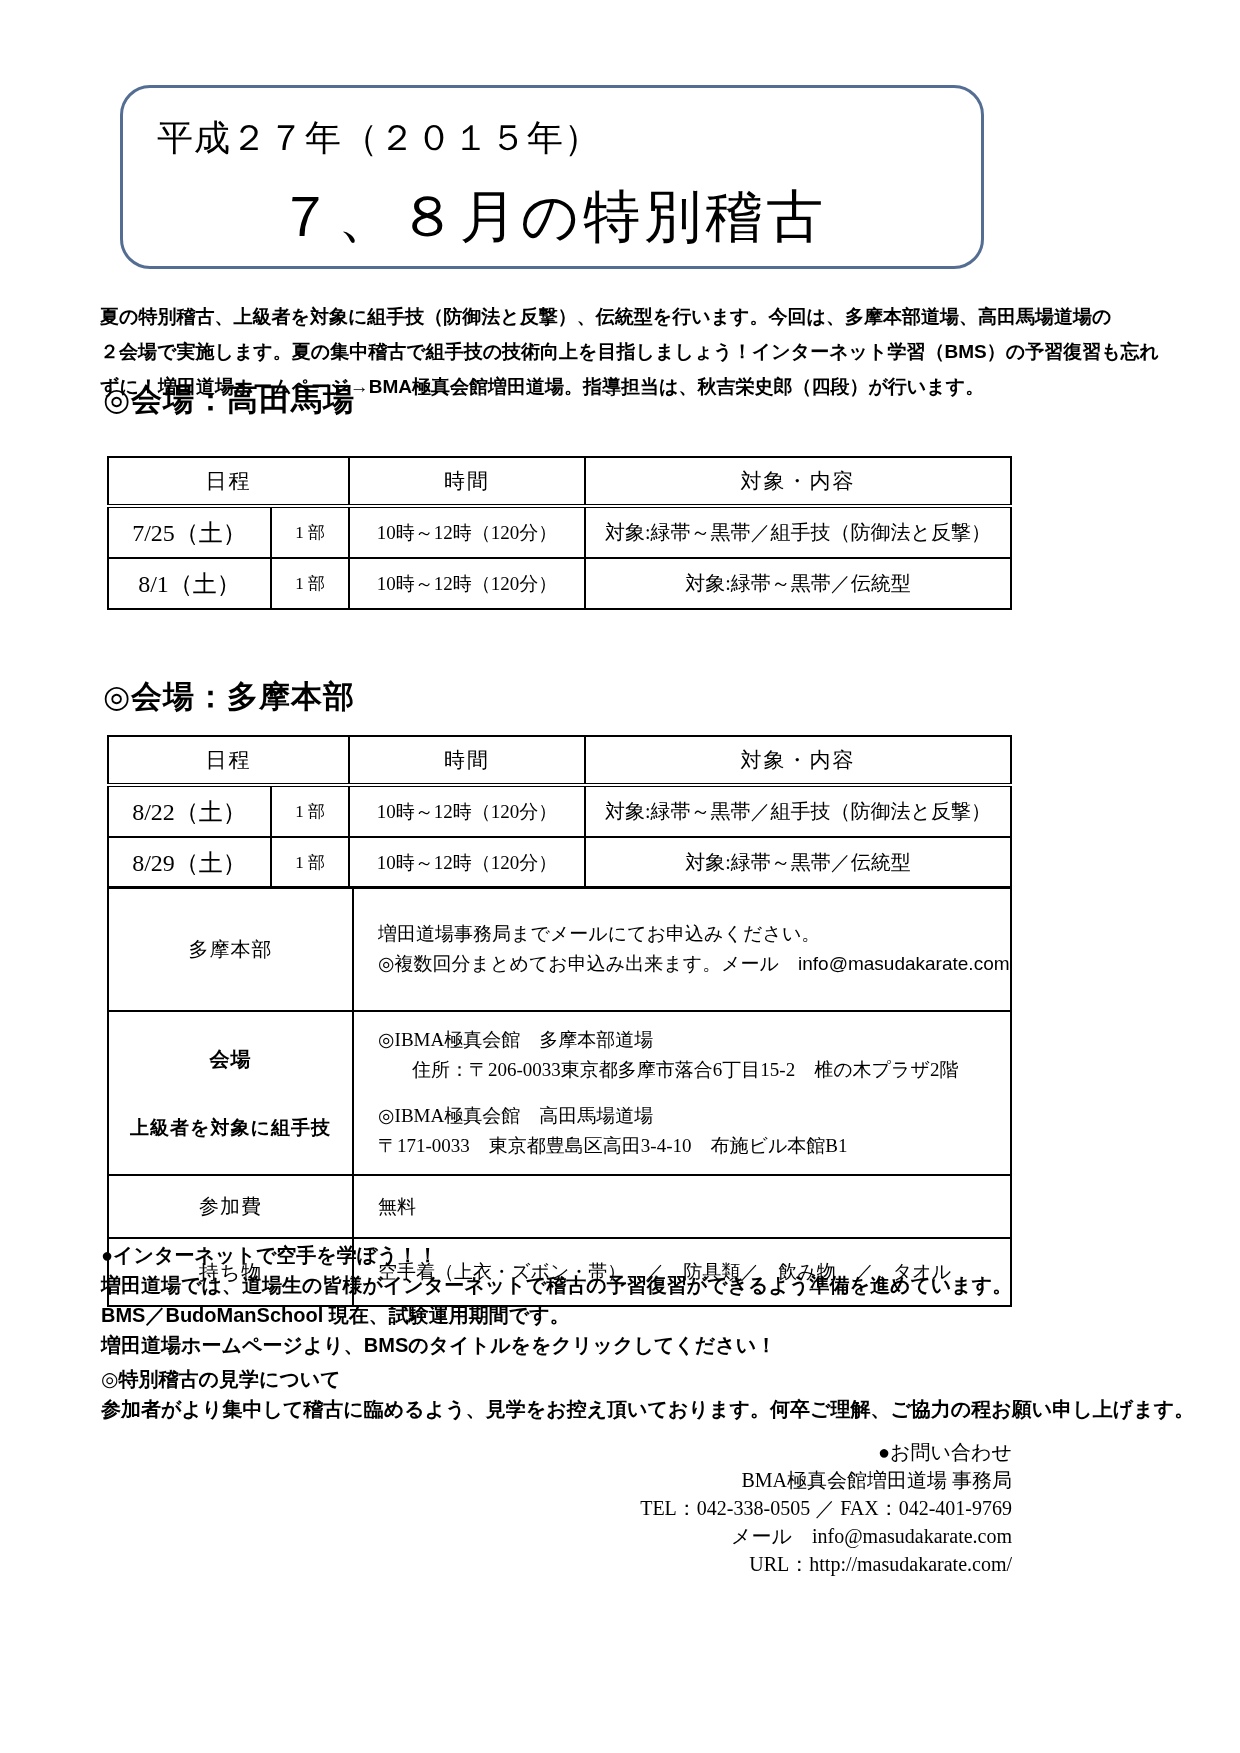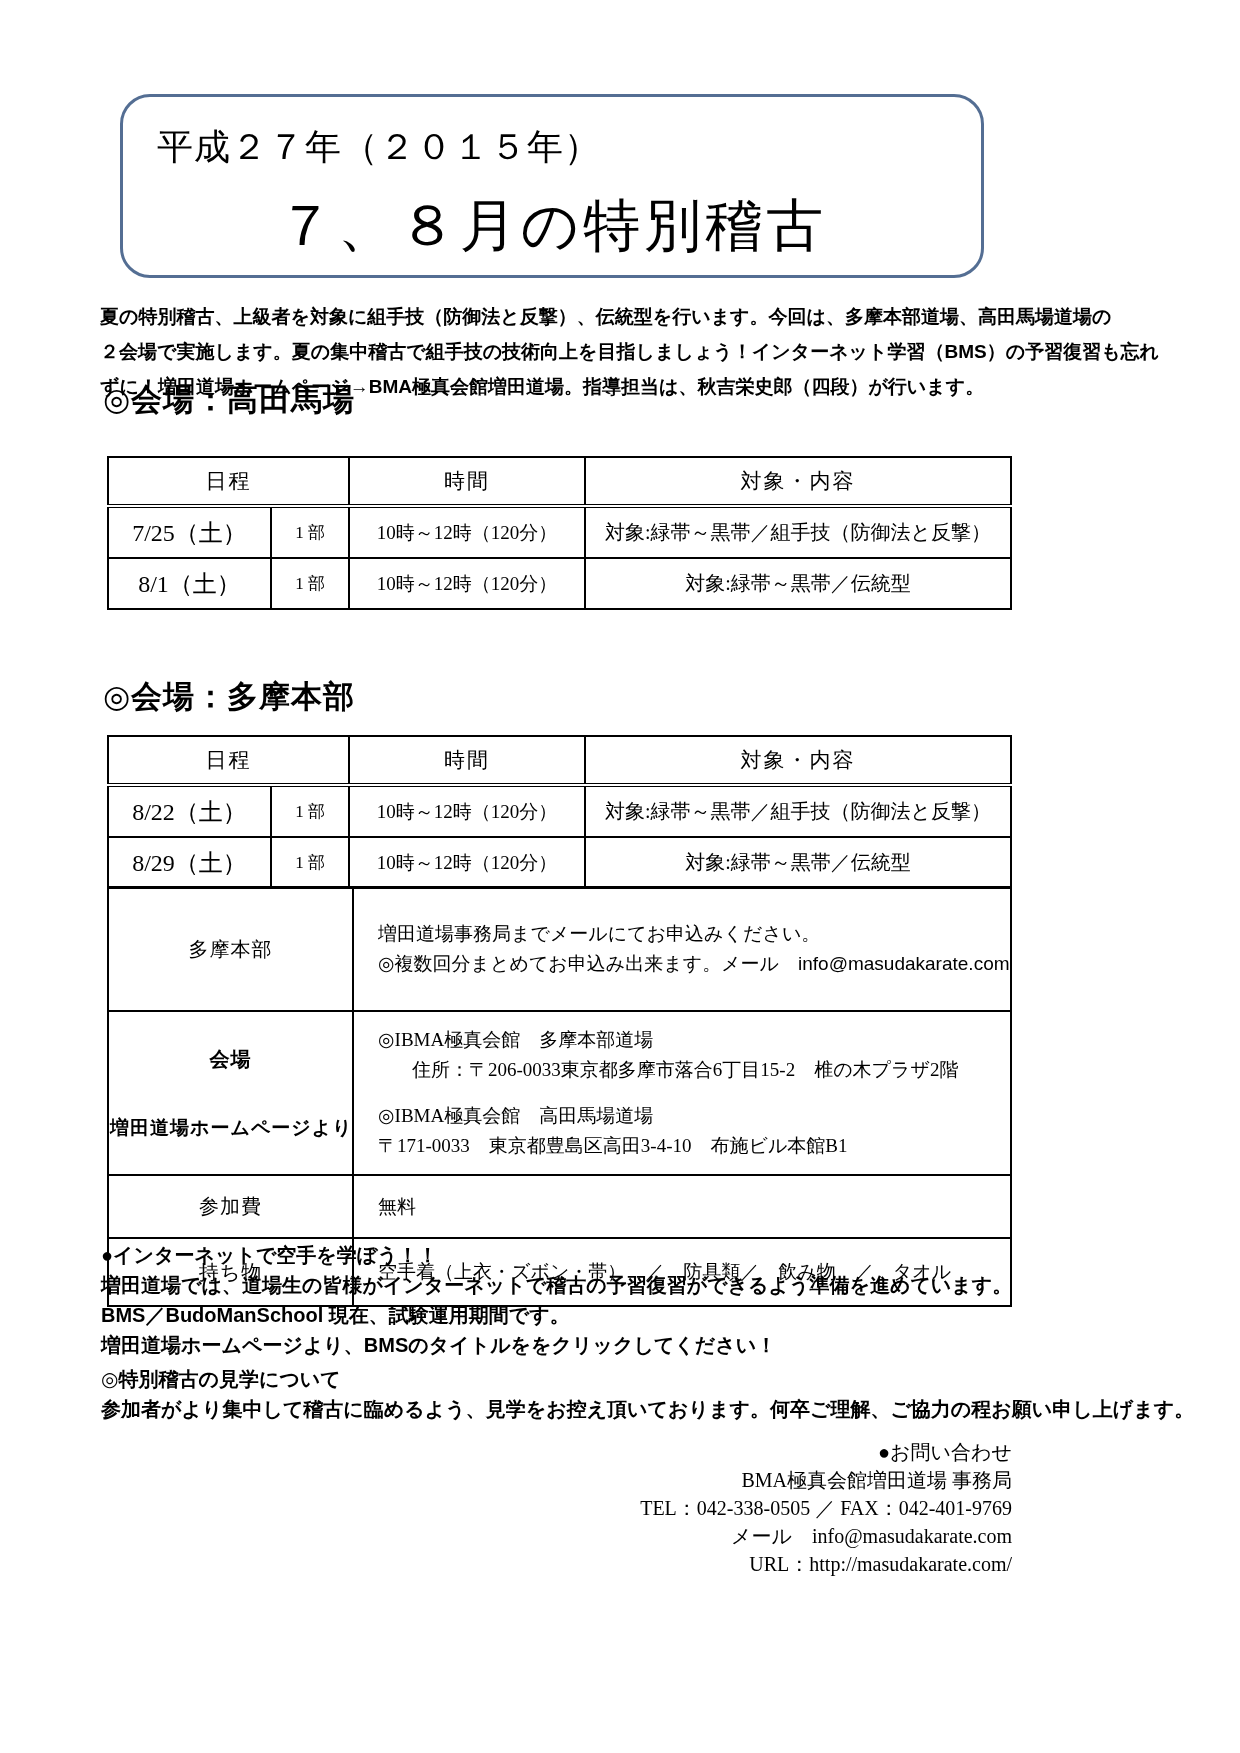--- a/index.html
+++ b/index.html
@@ -4,21 +4,21 @@
 <style>
   html,body{margin:0;padding:0;background:#ffffff;}
   .page{
     position:relative;width:1240px;height:1753px;background:#ffffff;color:#000;
     font-family:"Liberation Serif","DejaVu Serif",serif;overflow:hidden;
   }
   .sans{font-family:"Liberation Sans","DejaVu Sans",sans-serif;}
 
   
   .header-box{
-    position:absolute;left:120px;top:94px;width:858px;height:178px;
+    position:absolute;left:120px;top:85px;width:858px;height:178px;
     border:3px solid #546e93;border-radius:30px;background:#ffffff;
   }
   .era{margin:26px 0 0 34px;font-size:36px;letter-spacing:1px;white-space:nowrap;}
   .headline{margin-top:16px;text-align:center;font-size:57px;letter-spacing:4px;white-space:nowrap;}
 
   
   .intro{
     position:absolute;left:100px;top:299px;width:1080px;
     font-weight:bold;font-size:19px;line-height:35px;white-space:nowrap;
   }
@@ -164,21 +164,21 @@
       <tr class="r-apply">
         <td class="label">多摩本部</td>
         <td class="content sans">
           <div>増田道場事務局までメールにてお申込みください。</div>
           <div>◎複数回分まとめてお申込み出来ます。メール　info@masudakarate.com</div>
         </td>
       </tr>
       <tr class="r-venue">
         <td class="label venue-label">
           <div class="vl-top">会場</div>
-          <div class="vl-bottom">増田道場ホームページより</div>
+          <div class="vl-bottom">上級者を対象に組手技</div>
         </td>
         <td class="content">
           <div>◎IBMA極真会館　多摩本部道場</div>
           <div class="indent">住所：〒206-0033東京都多摩市落合6丁目15-2　椎の木プラザ2階</div>
           <div class="vgap"></div>
           <div>◎IBMA極真会館　高田馬場道場</div>
           <div>〒171-0033　東京都豊島区高田3-4-10　布施ビル本館B1</div>
         </td>
       </tr>
       <tr class="r-fee">

